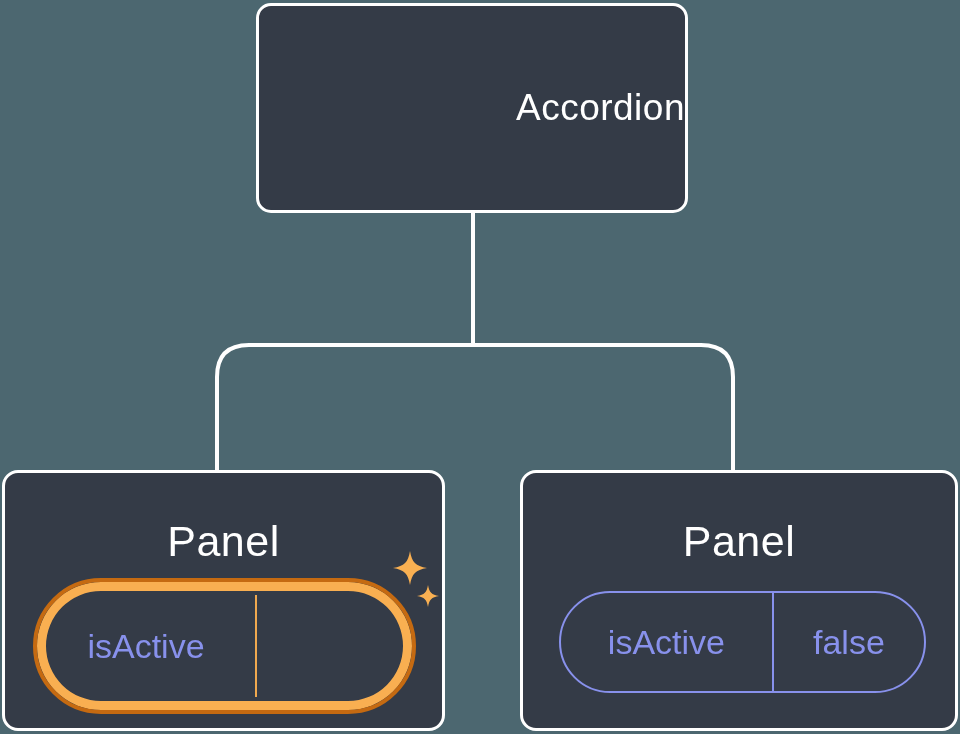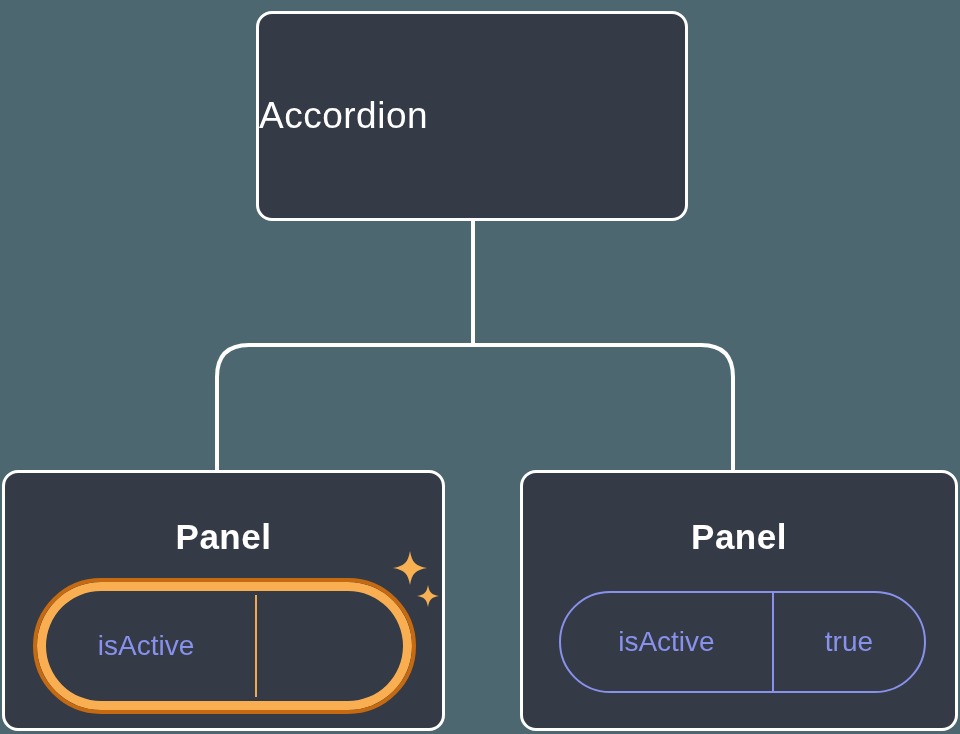--- a/index.html
+++ b/index.html
@@ -22,55 +22,56 @@
   }
 
   .node {
     position: absolute;
     background: #343B47;
     border: 3px solid #FFFFFF;
     border-radius: 16px;
   }
 
   .node-root {
-    left: 256px; top: 11px;
+    left: 256px; top: 3px;
     width: 432px; height: 210px;
     display: flex;
     align-items: center;
-    justify-content: flex-start;
+    justify-content: flex-end;
+    border-radius: 15px;
   }
 
   .node-label {
     color: #FFFFFF;
     font-size: 37px;
     font-weight: 500;
     letter-spacing: 0.5px;
   }
 
   .node-panel-left  { left: 2px;   top: 470px; width: 443px; height: 261px; }
   .node-panel-right { left: 520px; top: 470px; width: 438px; height: 261px; }
 
   .panel-title {
     position: absolute;
     left: 0; right: 0;
     top: 44px;
     text-align: center;
     color: #FFFFFF;
-    font-size: 35px;
-    font-weight: 700;
+    font-size: 43px;
+    font-weight: 400;
     letter-spacing: 0.5px;
   }
 
   .pill {
     position: absolute;
     display: flex;
     align-items: center;
     border-radius: 999px;
     color: #8891EC;
-    font-size: 28px;
+    font-size: 34px;
   }
 
   .pill-highlight {
     left: 28px; top: 105px;
     width: 383px; height: 136px;
     border: 4px solid #C56A11;
     box-shadow: inset 0 0 0 9px #F9AF51;
     background: #343B47;
   }
 
@@ -140,17 +141,17 @@
       <path d="M50 0 C56 34 66 44 100 50 C66 56 56 66 50 100 C44 66 34 56 0 50 C34 44 44 34 50 0 Z" fill="#F9B052"></path>
     </svg>
   </div>
 
   <div class="node node-panel-right">
     <div class="panel-title">Panel</div>
 
     <div class="pill pill-plain">
       <div class="cell cell-key">isActive</div>
       <div class="divider"></div>
-      <div class="cell cell-value">true</div>
+      <div class="cell cell-value">false</div>
     </div>
   </div>
 
 </div>
 
 </body></html>

